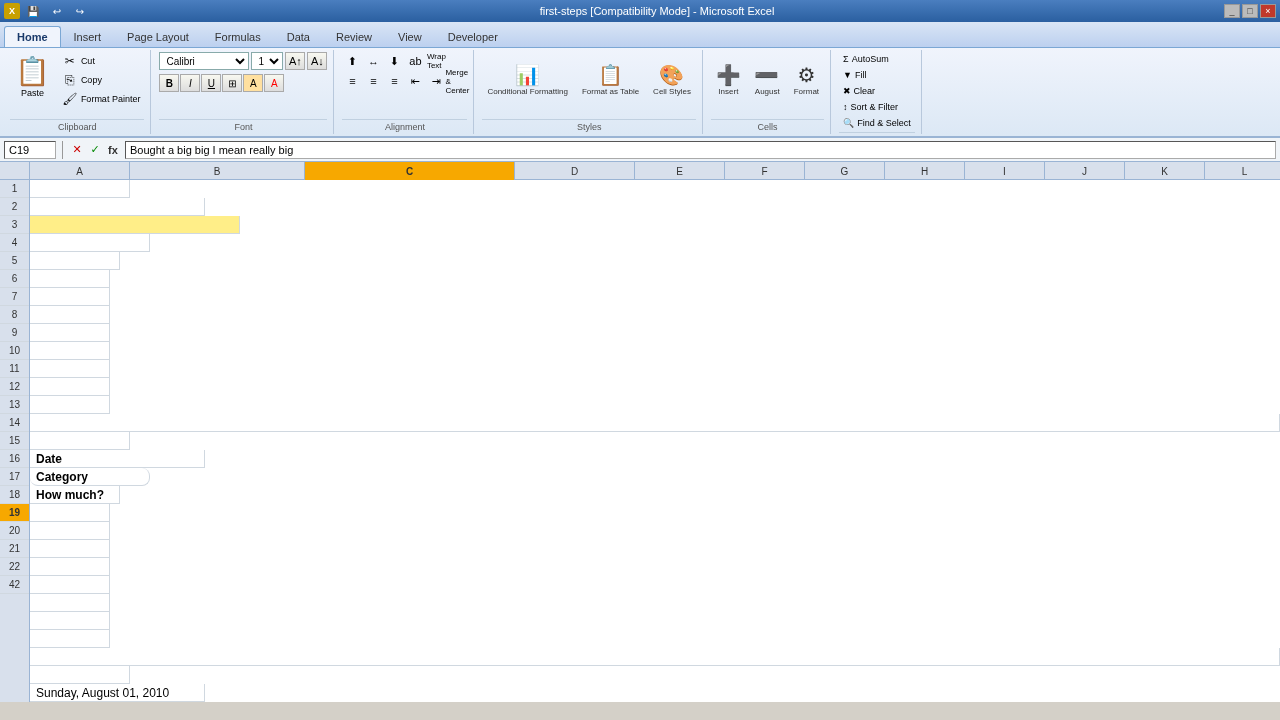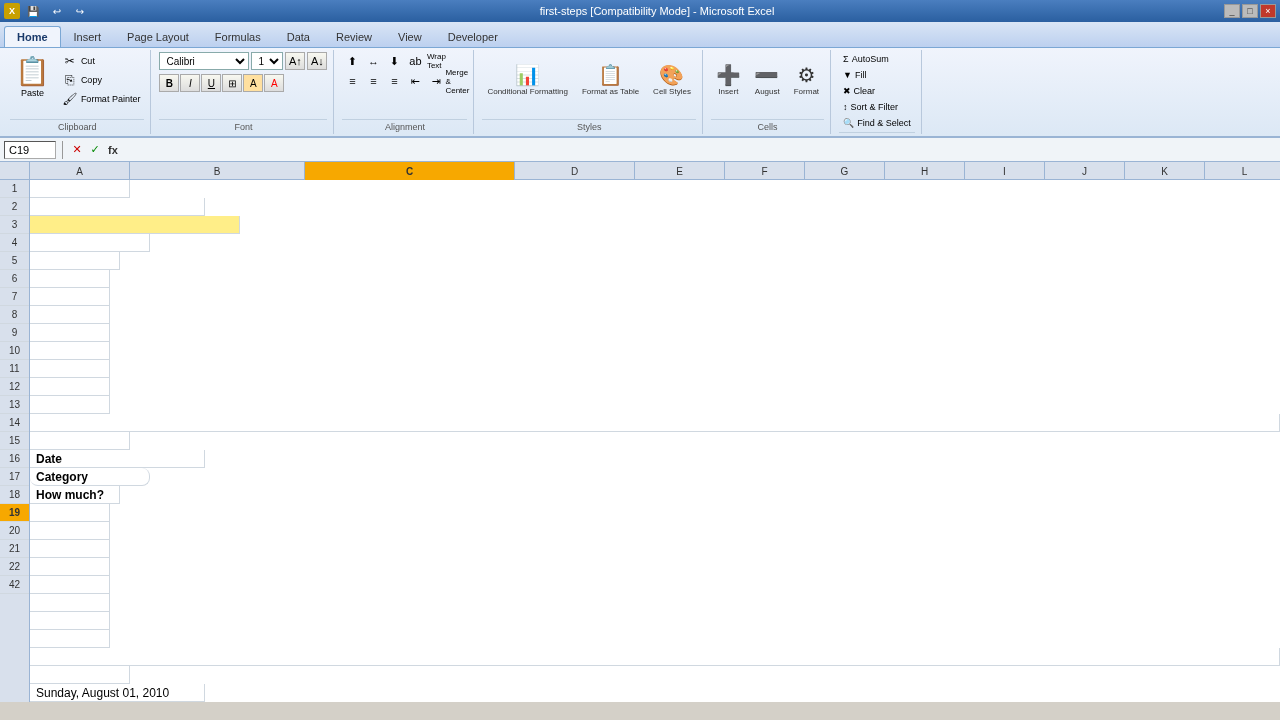--- a/index.html
+++ b/index.html
@@ -256,20 +256,21 @@
 </div>
 
 <div class="formula-bar">
   <div class="cell-ref-box">C19</div>
   <div class="formula-divider"></div>
   <div class="formula-icons">
     <div class="formula-icon" style="color:#c00;">✕</div>
     <div class="formula-icon" style="color:#080;">✓</div>
     <div class="formula-icon" style="font-weight:bold;color:#333;">fx</div>
   </div>
+  <input class="formula-input" type="text" value="Bought a big big I mean really big" style="">
 </div>
 
 <div class="spreadsheet" id="spreadsheet-container">
 
   <div class="col-headers" id="col-headers-row">
     <div class="row-col-corner"></div>
 
   <div class="col-header" style="width: 100px; min-width: 100px;">A</div>
       <div class="col-header" style="width: 175px; min-width: 175px;">B</div>
       <div class="col-header active" style="width: 210px; min-width: 210px;">C</div>

